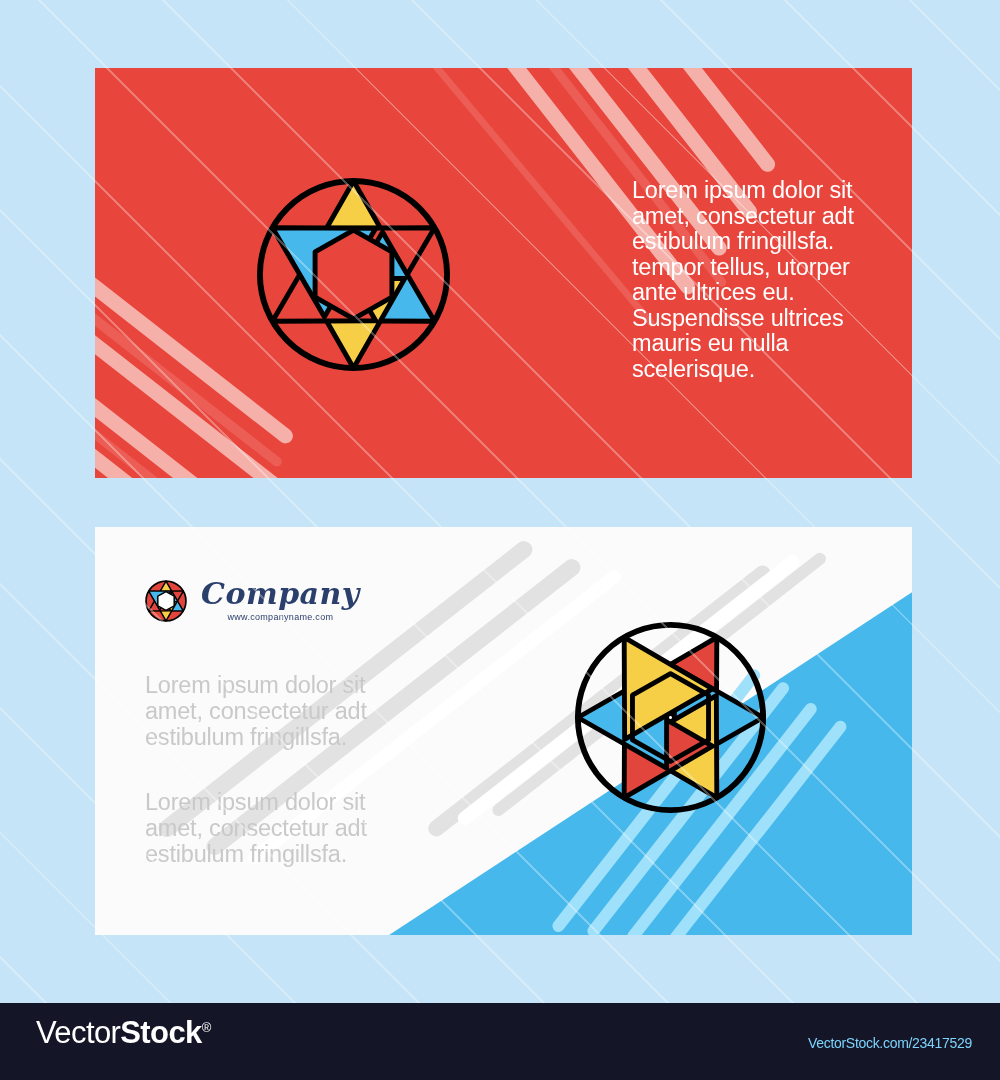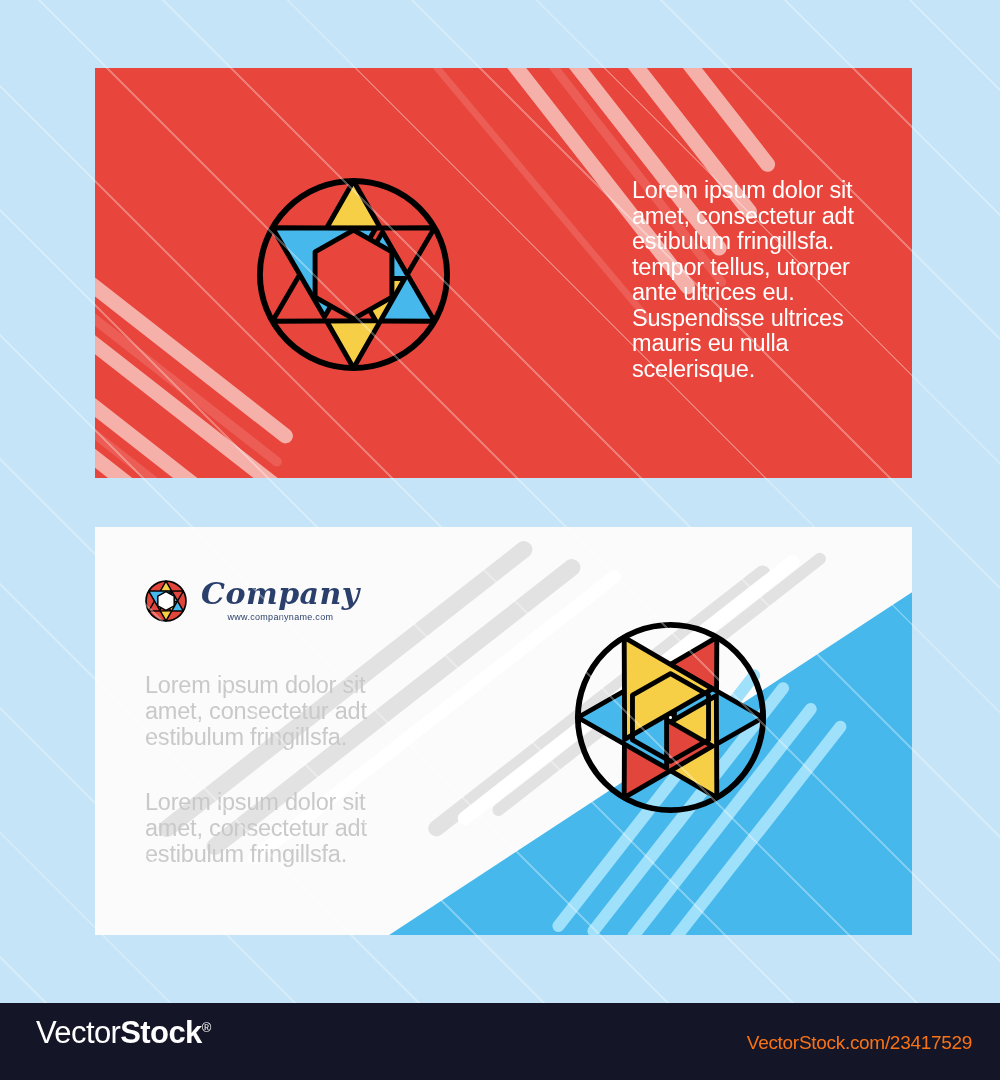--- a/index.html
+++ b/index.html
@@ -96,21 +96,21 @@
   }
   .vs-logo {
     position:absolute; left:28px; top:8px;
     font-size:31px; line-height:34px; color:#ffffff;
     letter-spacing:-0.6px; white-space:nowrap;margin-left:8px;
   }
   .vs-logo .vs-b { font-weight:bold; }
   .vs-logo .vs-r { font-size:13px; vertical-align:super; }
   .vs-url {
     position:absolute; right:28px; top:28px;
-    font-size:19px; line-height:24px; color:#f97316;
+    font-size:14px; line-height:24px; color:#7dd3fc;
     letter-spacing:-0.3px; white-space:nowrap;
   }
 </style>
 </head>
 <body>
 
 <div id="stage">
 
   <div class="banner-red">
 

